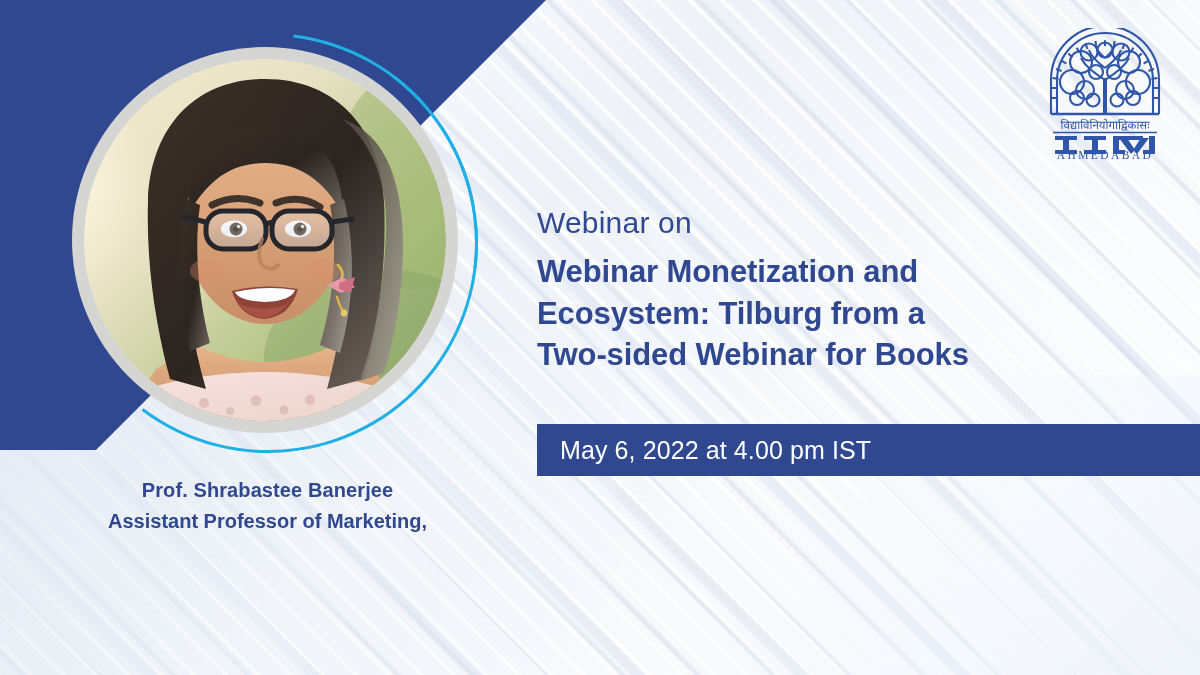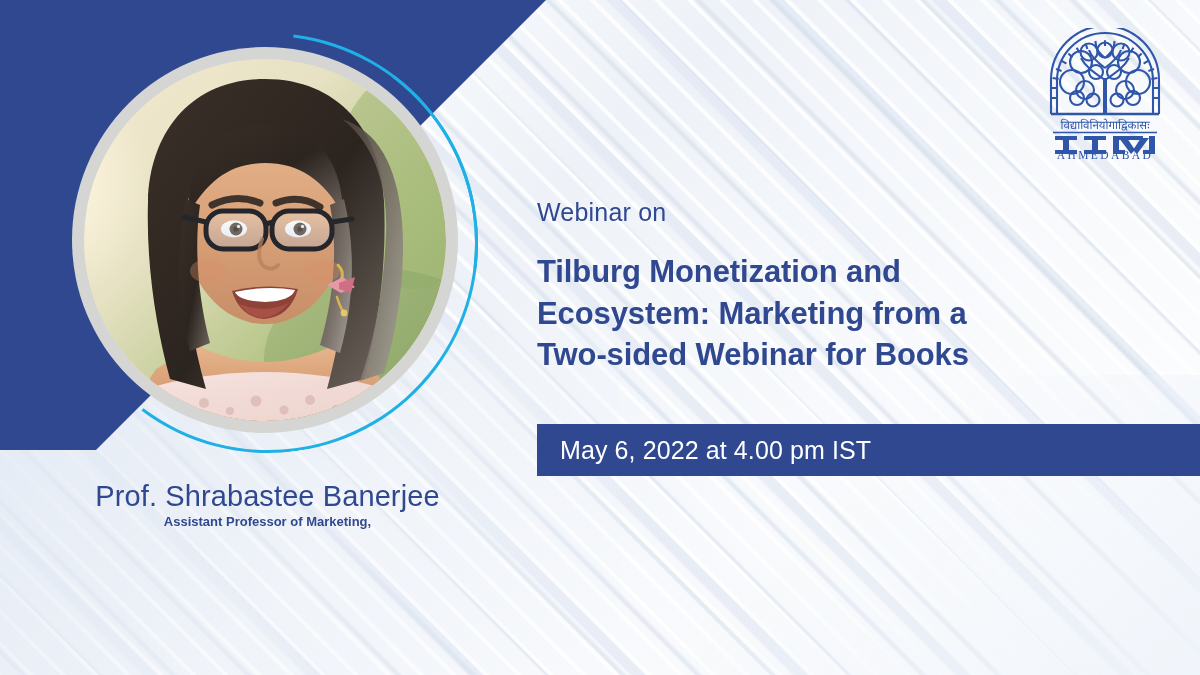--- a/index.html
+++ b/index.html
@@ -126,37 +126,38 @@
   
   .speaker-block {
     position: absolute;
     left: 30px;
     top: 478px;
     width: 475px;
     text-align: center;
     color: var(--brand);
   }
   .speaker-name {
-    font-size: 29px;
-    font-weight: normal;
+    font-size: 20px;
+    font-weight: bold;
     letter-spacing: .1px;
     line-height: 1.25;
+    margin-bottom: 5px;
   }
   .speaker-title-line {
-    font-size: 13px;
+    font-size: 20px;
     font-weight: bold;
     line-height: 1.30;
   }
 
   
   .kicker {
     position: absolute;
     left: 537px;
-    top: 198px;
-    font-size: 25px;
+    top: 206px;
+    font-size: 30px;
     font-weight: normal;
     color: var(--brand);
     letter-spacing: .2px;
   }
   .title {
     position: absolute;
     left: 537px;
     top: 251px;
     width: 625px;
     font-size: 31px;
@@ -328,22 +329,22 @@
   </div>
 
   <div class="speaker-block">
     <div class="speaker-name">Prof. Shrabastee Banerjee</div>
     <div class="speaker-title-line">Assistant Professor of Marketing,</div>
   </div>
 
   <div class="kicker">Webinar on</div>
 
   <div class="title">
-    <div>Tilburg Monetization and</div>
-    <div>Ecosystem: Marketing from a</div>
+    <div>Webinar Monetization and</div>
+    <div>Ecosystem: Tilburg from a</div>
     <div>Two-sided Webinar for Books</div>
   </div>
 
   <div class="date-banner">
     <span class="date-text">May 6, 2022 at 4.00 pm IST</span>
   </div>
 
   <div class="logo">
     <svg width="140" height="132" viewBox="0 0 140 132">
       <g stroke="#2f56a8" fill="none" stroke-width="2.1">

